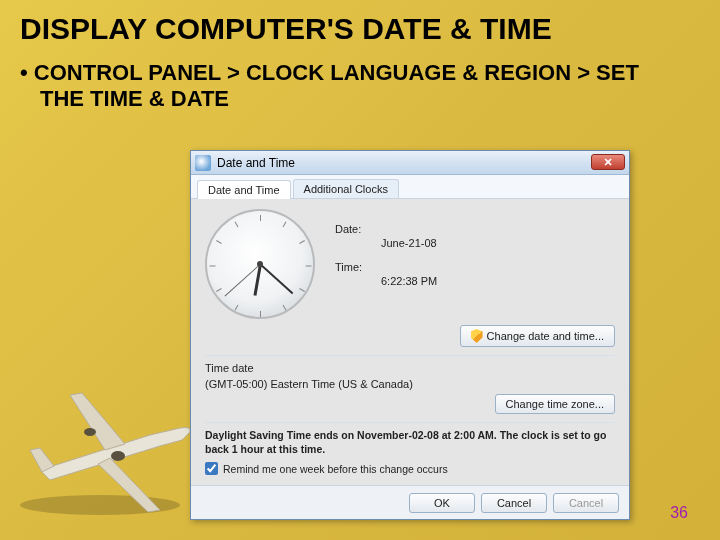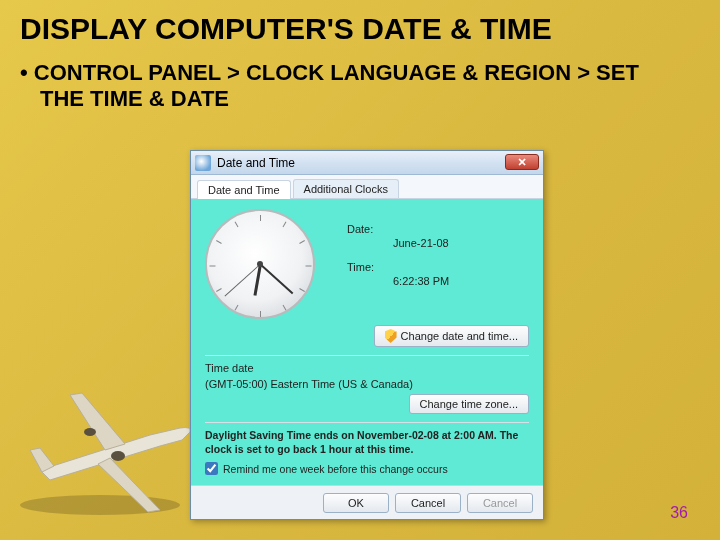--- a/index.html
+++ b/index.html
@@ -17,22 +17,22 @@
   }
   .bullet {
     padding: 8px 40px 10px 40px;
     font-size: 22px; font-weight: bold;
     color: #000;
   }
   .bullet::before { content: "• "; margin-left: -20px; }
   .dialog {
     position: absolute;
     left: 190px; top: 150px;
-    width: 354px; height: 370px;
-    background: #5eead4;
+    width: 440px; height: 370px;
+    background: #e5e5e5;
     border: 1px solid #6b8caf;
     box-shadow: 2px 2px 6px rgba(0,0,0,0.3);
     font-family: "Segoe UI", Tahoma, sans-serif;
     font-size: 11px;
     color: #222;
   }
   .titlebar {
     height: 24px;
     background: linear-gradient(180deg, #e9f0f8 0%, #d3e2f2 50%, #c4d7eb 100%);
     border-bottom: 1px solid #9fb8d3;
@@ -71,21 +71,21 @@
     margin-right: 2px;
     border-radius: 3px 3px 0 0;
   }
   .tab.active { background: #fff; position: relative; top: 1px; }
   .content {
     padding: 10px 14px 6px 14px;
     height: calc(100% - 24px - 26px - 34px);
     overflow: hidden;
     position: relative;
   }
-  .clock-row { display: flex; gap: 32px; margin-bottom: 6px; }
+  .clock-row { display: flex; gap: 20px; margin-bottom: 6px; }
   .clock {
     width: 110px; height: 110px;
     border-radius: 50%;
     background: radial-gradient(circle at 45% 40%, #ffffff 0%, #f0f2f4 55%, #c8ccd0 100%);
     border: 2px solid #b8babc;
     position: relative;
     flex-shrink: 0;
   }
   .clock .tick {
     position: absolute; left: 50%; top: 4px;

